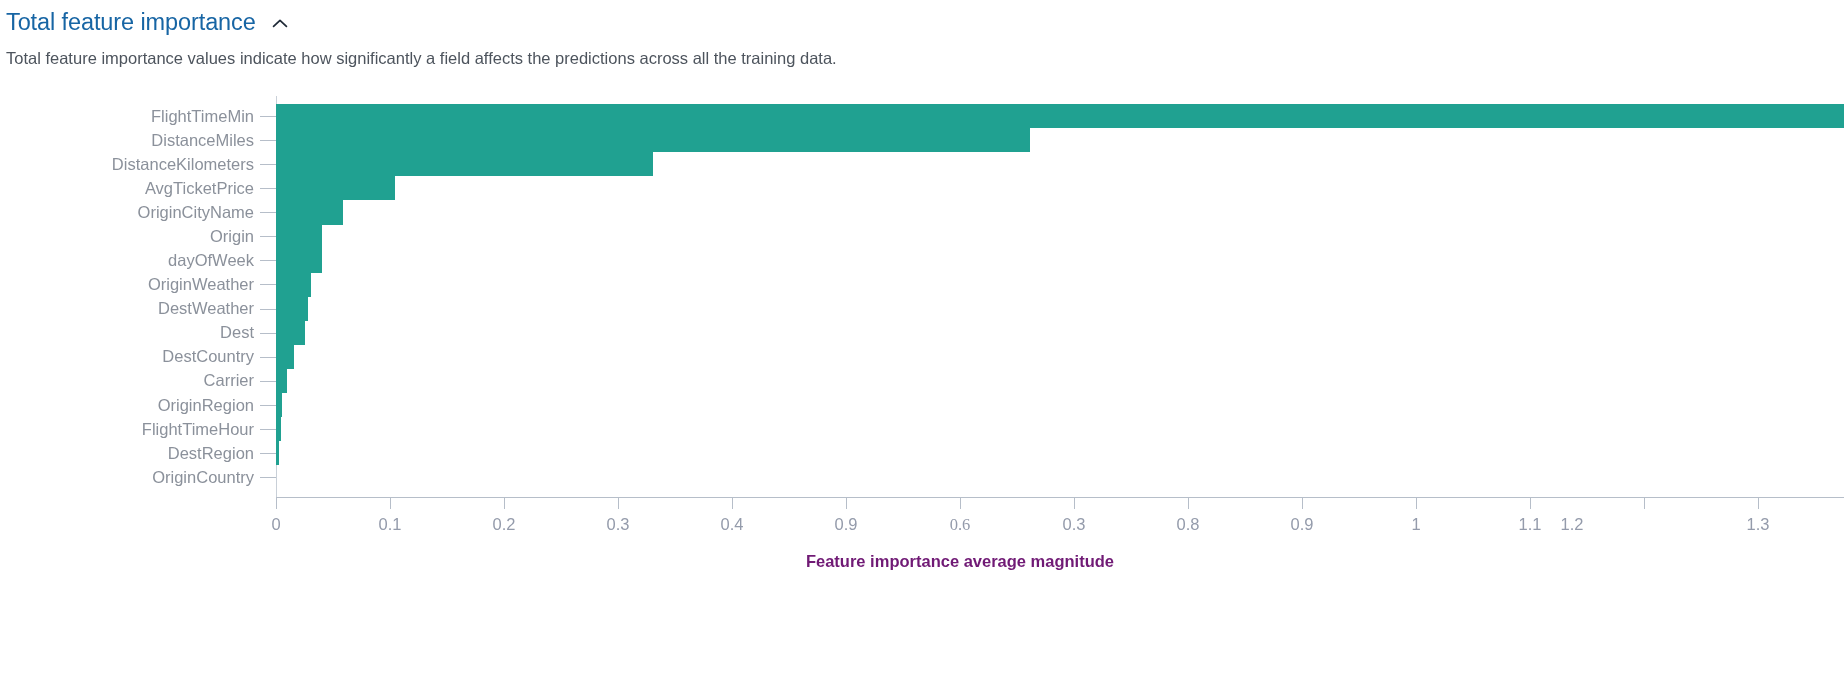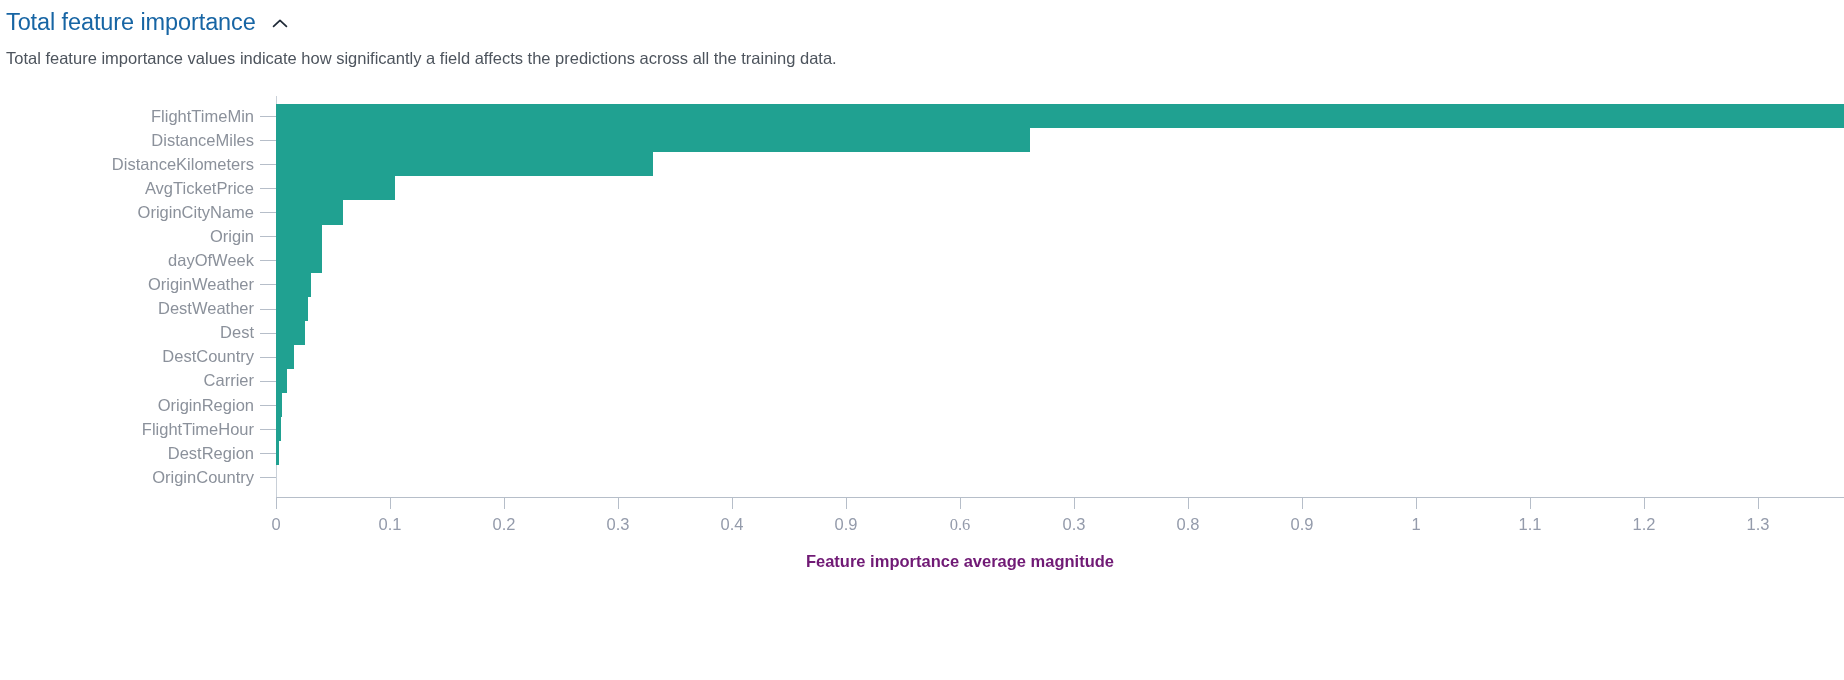--- a/index.html
+++ b/index.html
@@ -283,21 +283,21 @@
       <div class="xtick-label" style="left: 1036px;">0.3</div>
       <div class="xtick" style="left: 1150px;"></div>
       <div class="xtick-label" style="left: 1150px;">0.8</div>
       <div class="xtick" style="left: 1264px;"></div>
       <div class="xtick-label" style="left: 1264px;">0.9</div>
       <div class="xtick" style="left: 1378px;"></div>
       <div class="xtick-label" style="left: 1378px;">1</div>
       <div class="xtick" style="left: 1492px;"></div>
       <div class="xtick-label" style="left: 1492px;">1.1</div>
       <div class="xtick" style="left: 1606px;"></div>
-      <div class="xtick-label" style="left: 1606px; text-align: center;">1.2</div>
+      <div class="xtick-label" style="left: 1534px; text-align: center;">1.2</div>
       <div class="xtick" style="left: 1720px;"></div>
       <div class="xtick-label" style="left: 1720px;">1.3</div>
       <div class="xtick" style="left: 1834px;"></div>
       <div class="xtick-label" style="left: 1834px;">1.1</div>
     </div>
 
   <div class="xaxis-title">Feature importance average magnitude</div>
 </div>
 
 </body></html>

